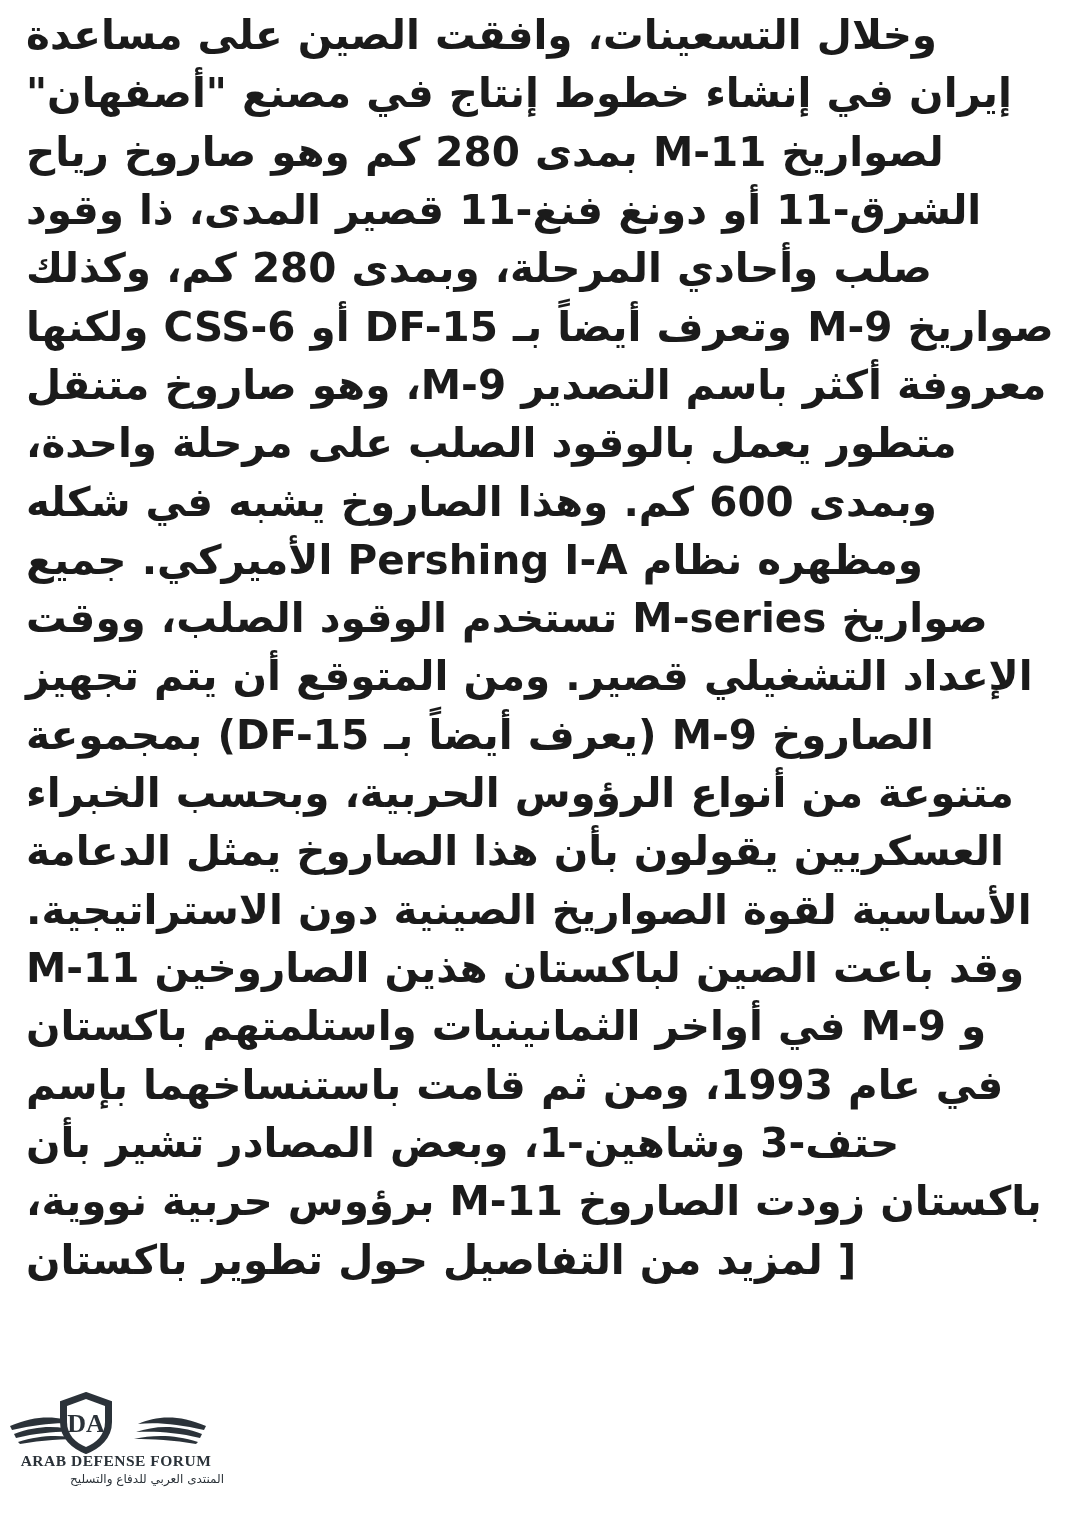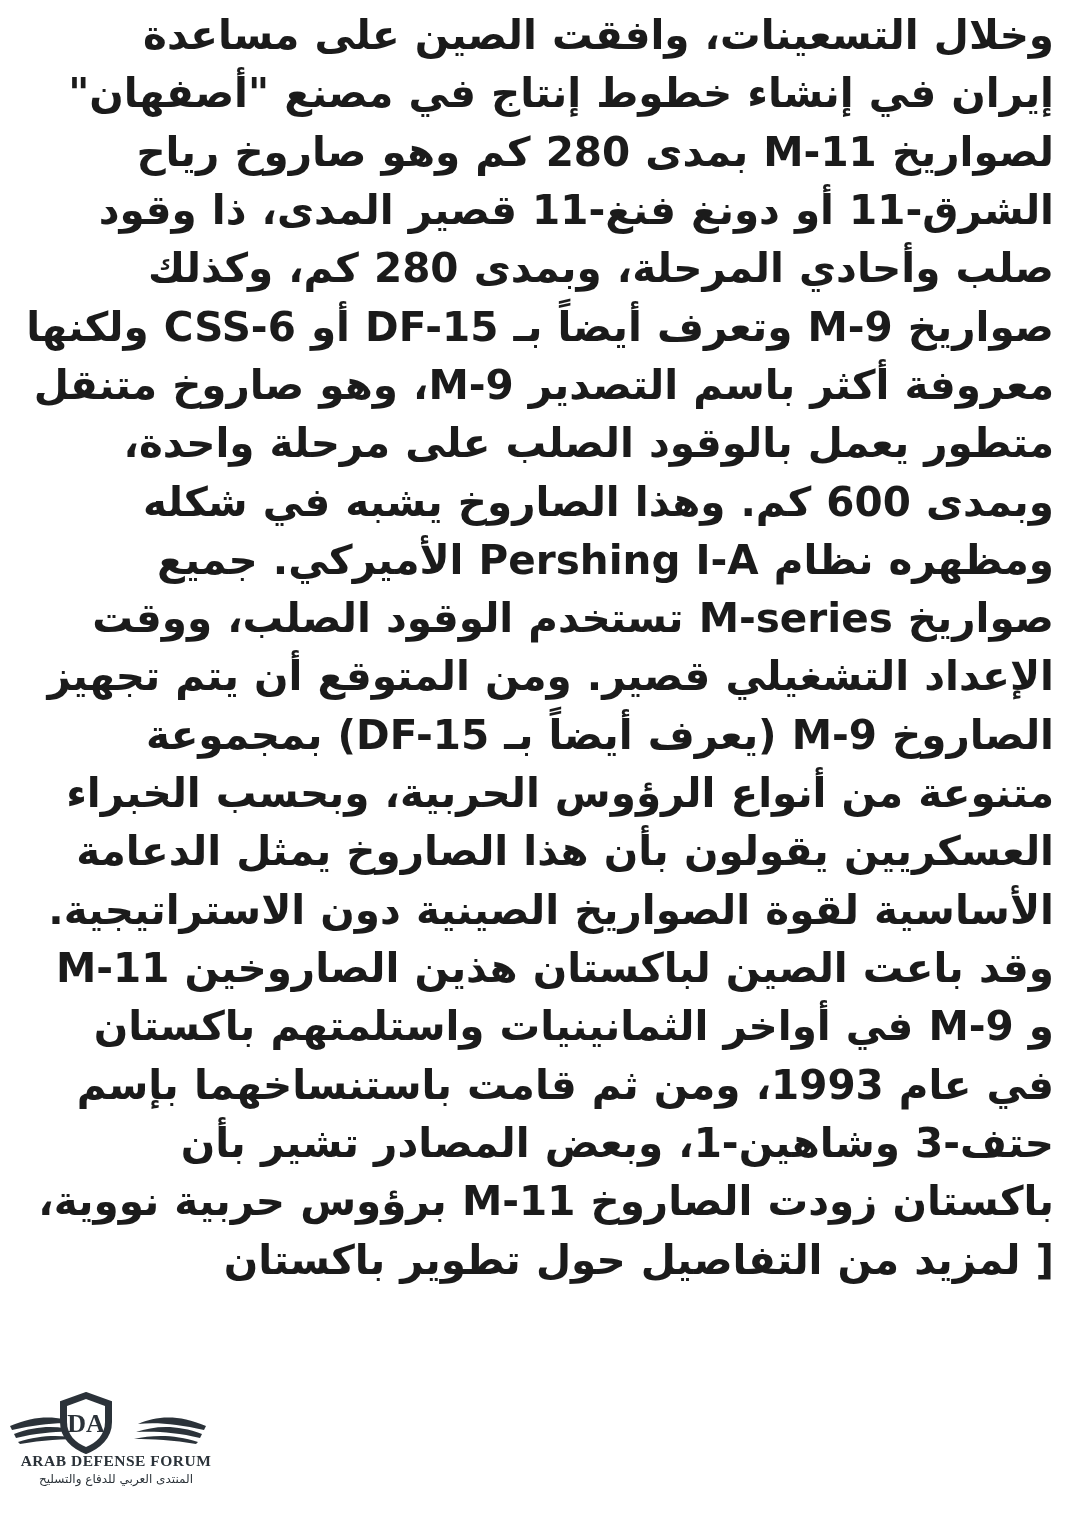--- a/index.html
+++ b/index.html
@@ -20,21 +20,21 @@
     height: 1516px;
     box-sizing: border-box;
     padding: 6px 26px 0 26px;
   }
   .article-body {
     font-family: "DejaVu Sans", "Liberation Sans", sans-serif;
     font-weight: bold;
     font-size: 40.5px;
     line-height: 1.44;
     color: #1b1b1b;
-    text-align: right;
+    text-align: left;
     direction: rtl;
     letter-spacing: 0px;
     word-spacing: 1px;
     margin: 0;
   }
   .watermark {
     position: absolute;
     left: 8px;
     bottom: 18px;
     width: 230px;
@@ -66,21 +66,21 @@
     font-weight: bold;
     font-size: 15.5px;
     color: #20282f;
     letter-spacing: 0.5px;
   }
   .wm-sub {
     position: absolute;
     left: 0px;
     top: 82px;
     width: 216px;
-    text-align: center;
+    text-align: right;
     font-family: "DejaVu Sans", sans-serif;
     font-size: 12px;
     color: #20282f;
     direction: rtl;
   }
 </style>
 </head>
 <body>
 
 <div id="page">

